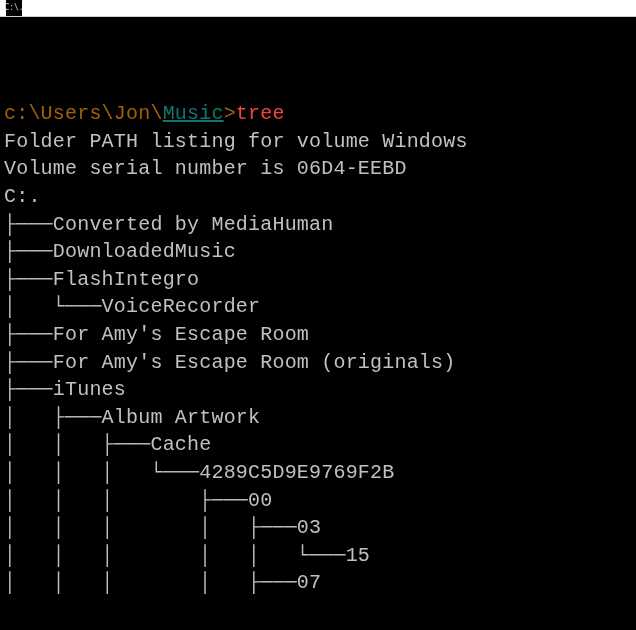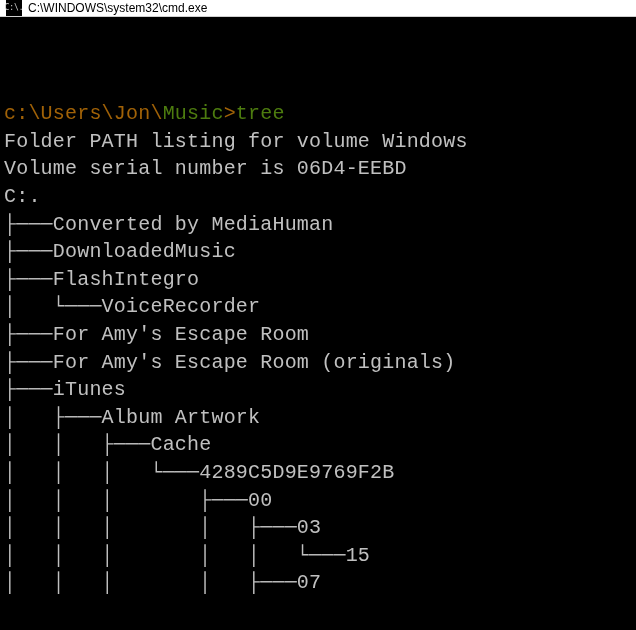--- a/index.html
+++ b/index.html
@@ -45,28 +45,27 @@
       flex: 1;
       background: #000;
       color: #c0c0c0;
       padding: 28px 4px 4px 4px;
       font-size: 20px;
       line-height: 1.38;
       white-space: pre;
       letter-spacing: 0.2px;
     }
     .prompt-path { color: #a16207; }
-    .prompt-dir { color: #4d7c0f; }
-    .prompt-cmd { color: #4d7c0f; }
+    .prompt-dir { color: #0f766e; text-decoration: underline; }
+    .prompt-cmd { color: #ef4444; }
     .line { display: block; }
   </style>
 </head>
 <body>
 
 <div class="window">
   <div class="titlebar">
     <span class="titlebar-icon">C:\.</span>
-    <span>C:\WINDOWS\system32\cmd.exe</span>
   </div>
   <div class="terminal">
     <span class="line"></span><span class="line"><span class="prompt-path">c:\Users\Jon\</span><span class="prompt-dir">Music</span><span class="prompt-path">&gt;</span><span class="prompt-cmd">tree</span></span><span class="line">Folder PATH listing for volume Windows</span><span class="line">Volume serial number is 06D4-EEBD</span><span class="line">C:.</span><span class="line">├───Converted by MediaHuman</span><span class="line">├───DownloadedMusic</span><span class="line">├───FlashIntegro</span><span class="line">│   └───VoiceRecorder</span><span class="line">├───For Amy's Escape Room</span><span class="line">├───For Amy's Escape Room (originals)</span><span class="line">├───iTunes</span><span class="line">│   ├───Album Artwork</span><span class="line">│   │   ├───Cache</span><span class="line">│   │   │   └───4289C5D9E9769F2B</span><span class="line">│   │   │       ├───00</span><span class="line">│   │   │       │   ├───03</span><span class="line">│   │   │       │   │   └───15</span><span class="line">│   │   │       │   ├───07</span>
   </div>
 </div>
 
 </body></html>

